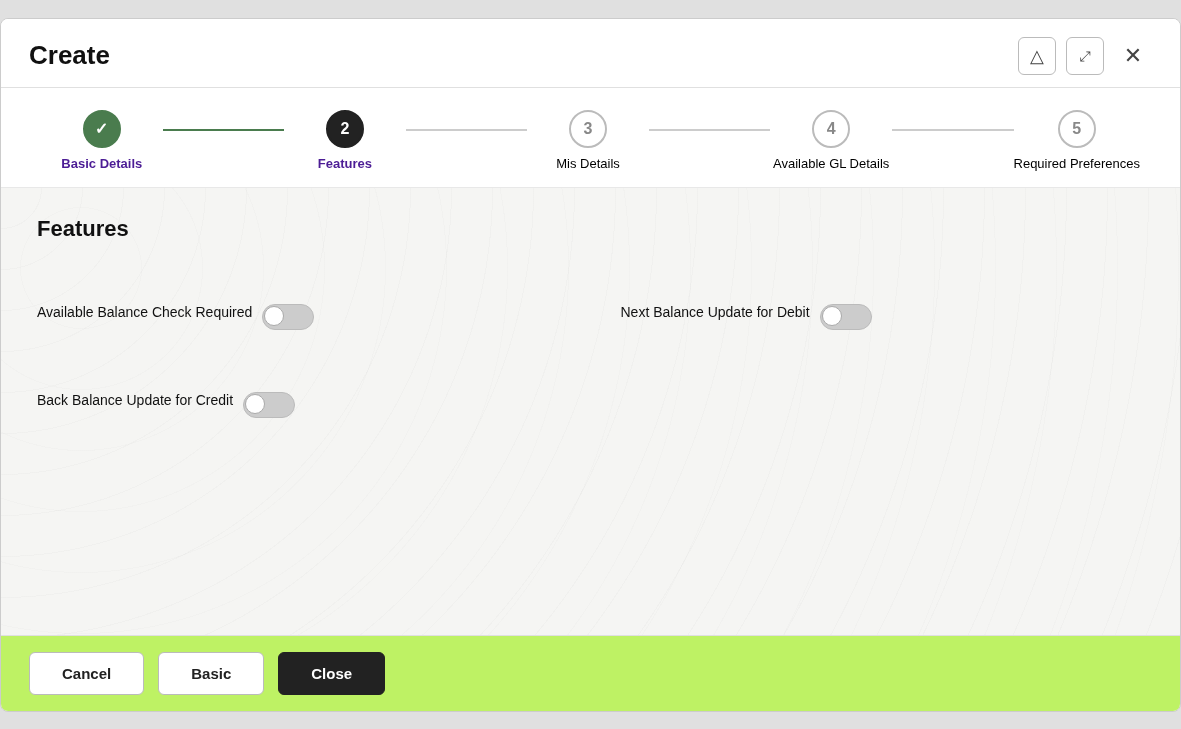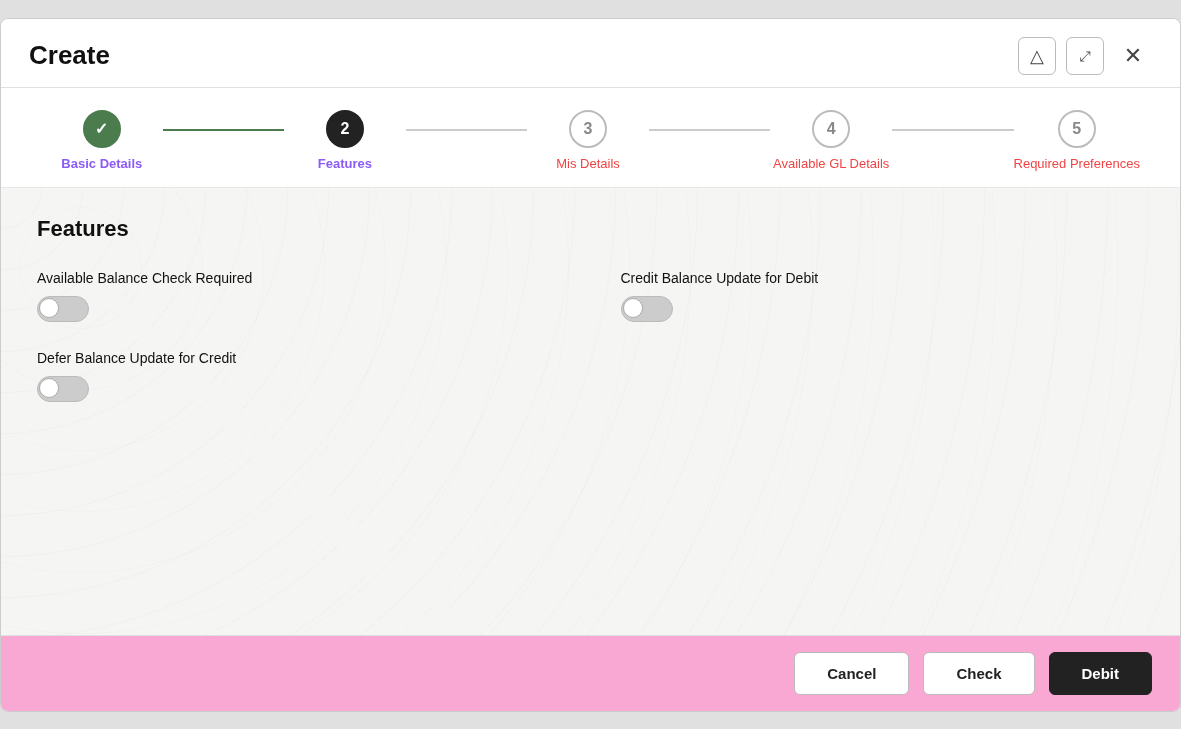--- a/index.html
+++ b/index.html
@@ -111,28 +111,28 @@
 
     .step-circle.active {
       background: #222;
       border-color: #222;
       color: #fff;
     }
 
     .step-label {
       margin-top: 8px;
       font-size: 13px;
-      color: #ef4444;
+      color: #000000;
       font-weight: 400;
       white-space: nowrap;
     }
 
     .step-label.bold {
       font-weight: 700;
-      color: #8b5cf6;
+      color: #4c1d95;
     }
 
     
     .step-connector {
       flex: 1;
       height: 2px;
       background: #ccc;
       margin-top: 19px;
       position: relative;
       z-index: 1;
@@ -174,22 +174,23 @@
     }
 
     .features-grid {
       display: grid;
       grid-template-columns: 1fr 1fr;
       gap: 28px 60px;
     }
 
     .feature-item {
       display: flex;
-      flex-direction: column;
+      flex-direction: row;
       gap: 10px;
+      margin-top: 34px;
     }
 
     .feature-label {
       font-size: 14px;
       font-weight: 500;
       color: #111;
     }
 
     
     .toggle-switch {
@@ -223,25 +224,25 @@
       border-radius: 50%;
       background: #fff;
       border: 1px solid #aaa;
       transition: transform 0.2s;
     }
 
     
     .modal-footer {
       display: flex;
       align-items: center;
-      justify-content: flex-end;
+      justify-content: flex-start;
       gap: 14px;
       padding: 16px 28px;
       border-top: 1px solid #e0e0e0;
-      background: #f9a8d4;
+      background: #bef264;
       flex-shrink: 0;
     }
 
     .btn {
       padding: 12px 32px;
       border-radius: 6px;
       font-size: 15px;
       font-weight: 600;
       cursor: pointer;
       border: 1.5px solid #bbb;
@@ -321,40 +322,40 @@
         <div class="feature-item">
           <div class="feature-label">Available Balance Check Required</div>
           <label class="toggle-switch">
             <input type="checkbox" style="">
             <div class="toggle-track"></div>
             <div class="toggle-thumb"></div>
           </label>
         </div>
 
         <div class="feature-item">
-          <div class="feature-label">Credit Balance Update for Debit</div>
+          <div class="feature-label">Next Balance Update for Debit</div>
           <label class="toggle-switch">
             <input type="checkbox" style="">
             <div class="toggle-track"></div>
             <div class="toggle-thumb"></div>
           </label>
         </div>
 
         <div class="feature-item">
-          <div class="feature-label">Defer Balance Update for Credit</div>
+          <div class="feature-label">Back Balance Update for Credit</div>
           <label class="toggle-switch">
             <input type="checkbox" style="">
             <div class="toggle-track"></div>
             <div class="toggle-thumb"></div>
           </label>
         </div>
 
       </div>
     </div>
   </div>
 
   <div class="modal-footer">
     <button class="btn">Cancel</button>
-    <button class="btn">Check</button>
-    <button class="btn btn-dark">Debit</button>
+    <button class="btn">Basic</button>
+    <button class="btn btn-dark">Close</button>
   </div>
 
 </div>
 
 </body></html>

